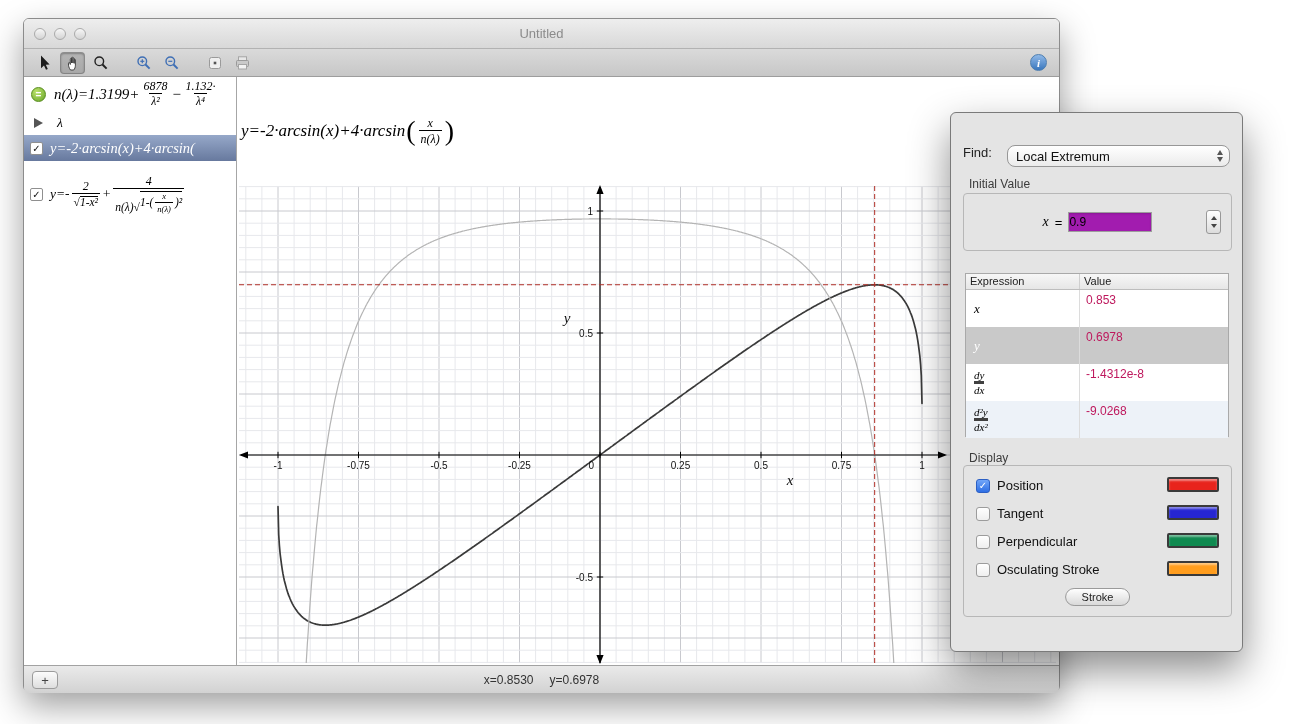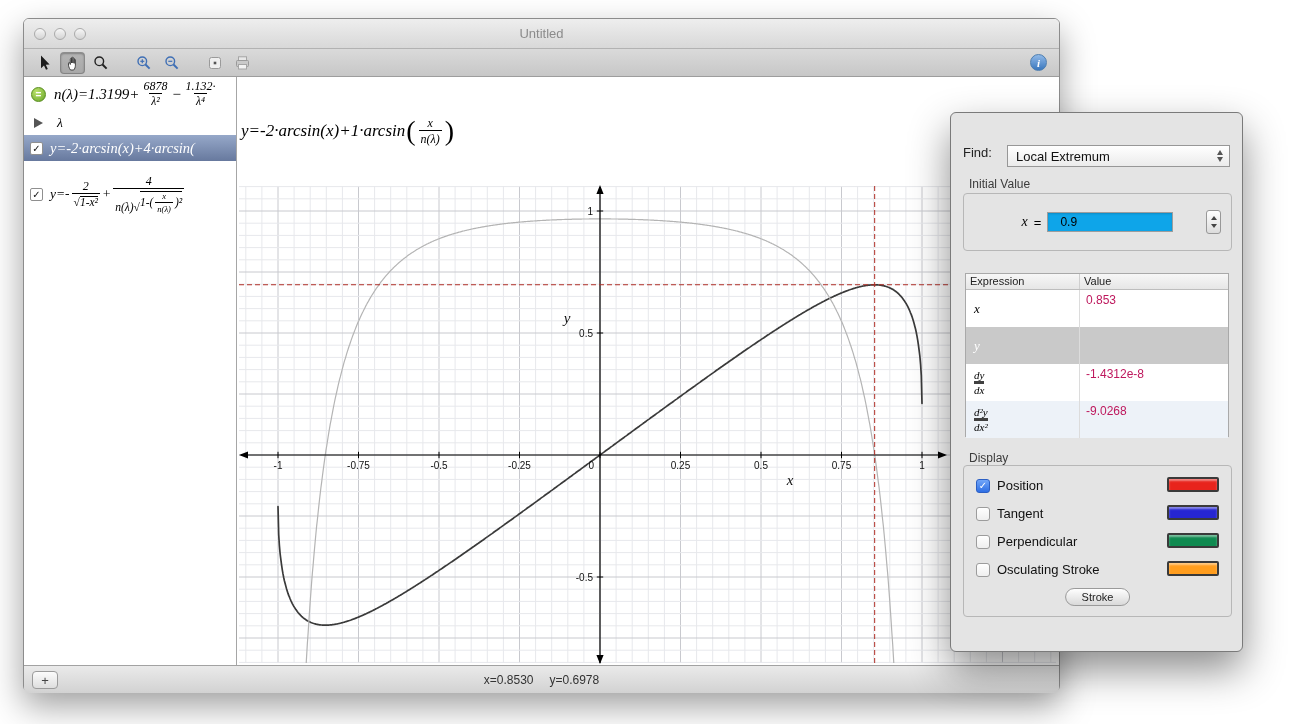--- a/index.html
+++ b/index.html
@@ -71,36 +71,36 @@
       border-radius:5px 5px 0 0;display:flex;align-items:center;justify-content:center;font-size:13px;color:#333;position:relative}
   .plights{position:absolute;left:8px;top:5px;display:flex;gap:7px}
   .plight{width:12px;height:12px;border-radius:50%;border:1px solid rgba(0,0,0,.25)}
   .pl-red{background:radial-gradient(circle at 35% 30%,#ff8a80,#f4534a)}
   .pl-yellow{background:radial-gradient(circle at 35% 30%,#ffe08a,#f0b62e)}
   .pl-green{background:radial-gradient(circle at 35% 30%,#9ae68a,#3dbb3a)}
 
   .findrow{position:absolute;left:12px;right:12px;top:32px;display:flex;}
   .findlabel{font-size:13px;color:#222;width:44px}
   .popup{position:relative;flex:1;height:22px;background:linear-gradient(#ffffff,#ebebeb);
-      border:1px solid #979797;border-radius:0;font-size:13px;color:#111;
+      border:1px solid #979797;border-radius:8px;font-size:13px;color:#111;
       display:flex;align-items:center;padding:0 22px 0 8px}
   .pop-arrows{position:absolute;right:6px;top:4px;display:flex;flex-direction:column;gap:2px}
   .tri-up{width:0;height:0;border-left:3.5px solid transparent;border-right:3.5px solid transparent;border-bottom:5px solid #555}
   .tri-down{width:0;height:0;border-left:3.5px solid transparent;border-right:3.5px solid transparent;border-top:5px solid #555}
 
   .grouplabel{position:absolute;left:18px;font-size:12px;color:#3c3c3c}
   .gl1{top:64px}.gl2{top:338px}
   .groupbox{position:absolute;left:12px;width:269px;border:1px solid #b7b7b7;border-radius:4px;position:absolute}
   .gb1{top:80px;height:58px}
   .gb2{top:352px;height:152px}
   .ivrow{position:absolute;left:0;right:0;top:0;bottom:0;display:flex;align-items:center;justify-content:center;gap:6px}
   .ivx{font:italic 14px "Liberation Serif",serif}
   .iveq{font-size:13px}
-  .ivfield{width:126px;height:20px;border:1px solid #9d9d9d;background:#0ea5e9;font:12px "Liberation Sans",sans-serif;
-      padding:0 12px;box-shadow:inset 0 1px 2px rgba(0,0,0,.15)}
+  .ivfield{width:84px;height:20px;border:1px solid #9d9d9d;background:#a21caf;font:12px "Liberation Sans",sans-serif;
+      padding:0 0;box-shadow:inset 0 1px 2px rgba(0,0,0,.15)}
   .stepper{position:absolute;right:10px;top:50%;transform:translateY(-50%);width:15px;height:24px;
       border:1px solid #989898;border-radius:3px;background:linear-gradient(#ffffff,#dcdcdc);
       display:flex;flex-direction:column;align-items:center;justify-content:center;gap:4px}
   .stri-up{width:0;height:0;border-left:3px solid transparent;border-right:3px solid transparent;border-bottom:4.5px solid #444}
   .stri-down{width:0;height:0;border-left:3px solid transparent;border-right:3px solid transparent;border-top:4.5px solid #444}
 
   .ptable{position:absolute;left:14px;top:160px;width:264px;height:164px;border:1px solid #a9a9a9;background:#fff}
   .thead{display:flex;height:16px;background:linear-gradient(#f7f7f7,#e6e6e6);border-bottom:1px solid #bdbdbd;
       font-size:11px;color:#222}
   .th1{width:114px;padding:1px 4px;border-right:1px solid #cfcfcf}
@@ -248,21 +248,21 @@
                 <span>)²</span>
               </span>
             </span>
           </span>
         </span>
       </div>
     </div>
 
     <div class="graph">
       <div class="graph-eq">
-        <span>y=-2·arcsin(x)+1·arcsin</span>
+        <span>y=-2·arcsin(x)+4·arcsin</span>
         <span class="bigparen">(</span>
         <span class="frac">
           <span class="num">x</span>
           <span class="den">
               <span>n(λ)</span>
             </span>
         </span>
         <span class="bigparen">)</span>
       </div>
       <svg id="plot" width="821" height="588">
@@ -441,20 +441,21 @@
     <div class="thead">
       <span class="th1">Expression</span>
       <span class="th2">Value</span>
     </div>
     <div class="trow">
       <span class="tc1">x</span>
       <span class="tc2">0.853</span>
     </div>
     <div class="trow sel">
       <span class="tc1">y</span>
+      <span class="tc2">0.6978</span>
     </div>
     <div class="trow">
       <span class="tc1">
         <span class="tfrac">
           <span>dy</span>
           <span class="tden">dx</span>
         </span>
       </span>
       <span class="tc2">-1.4312e-8</span>
     </div>

